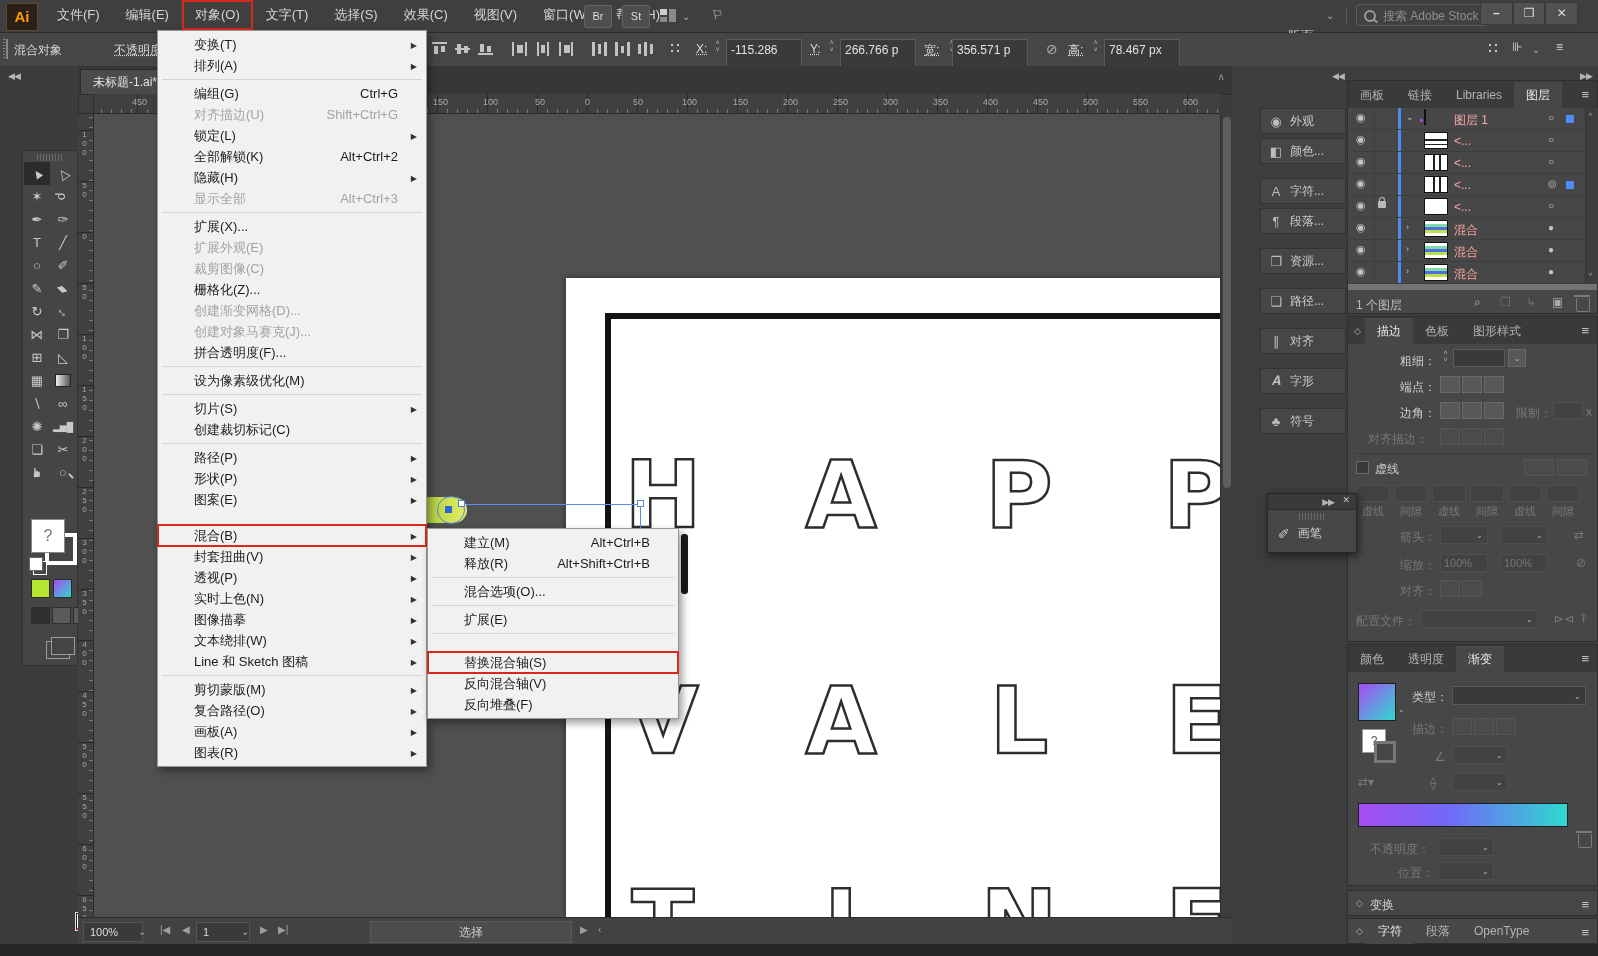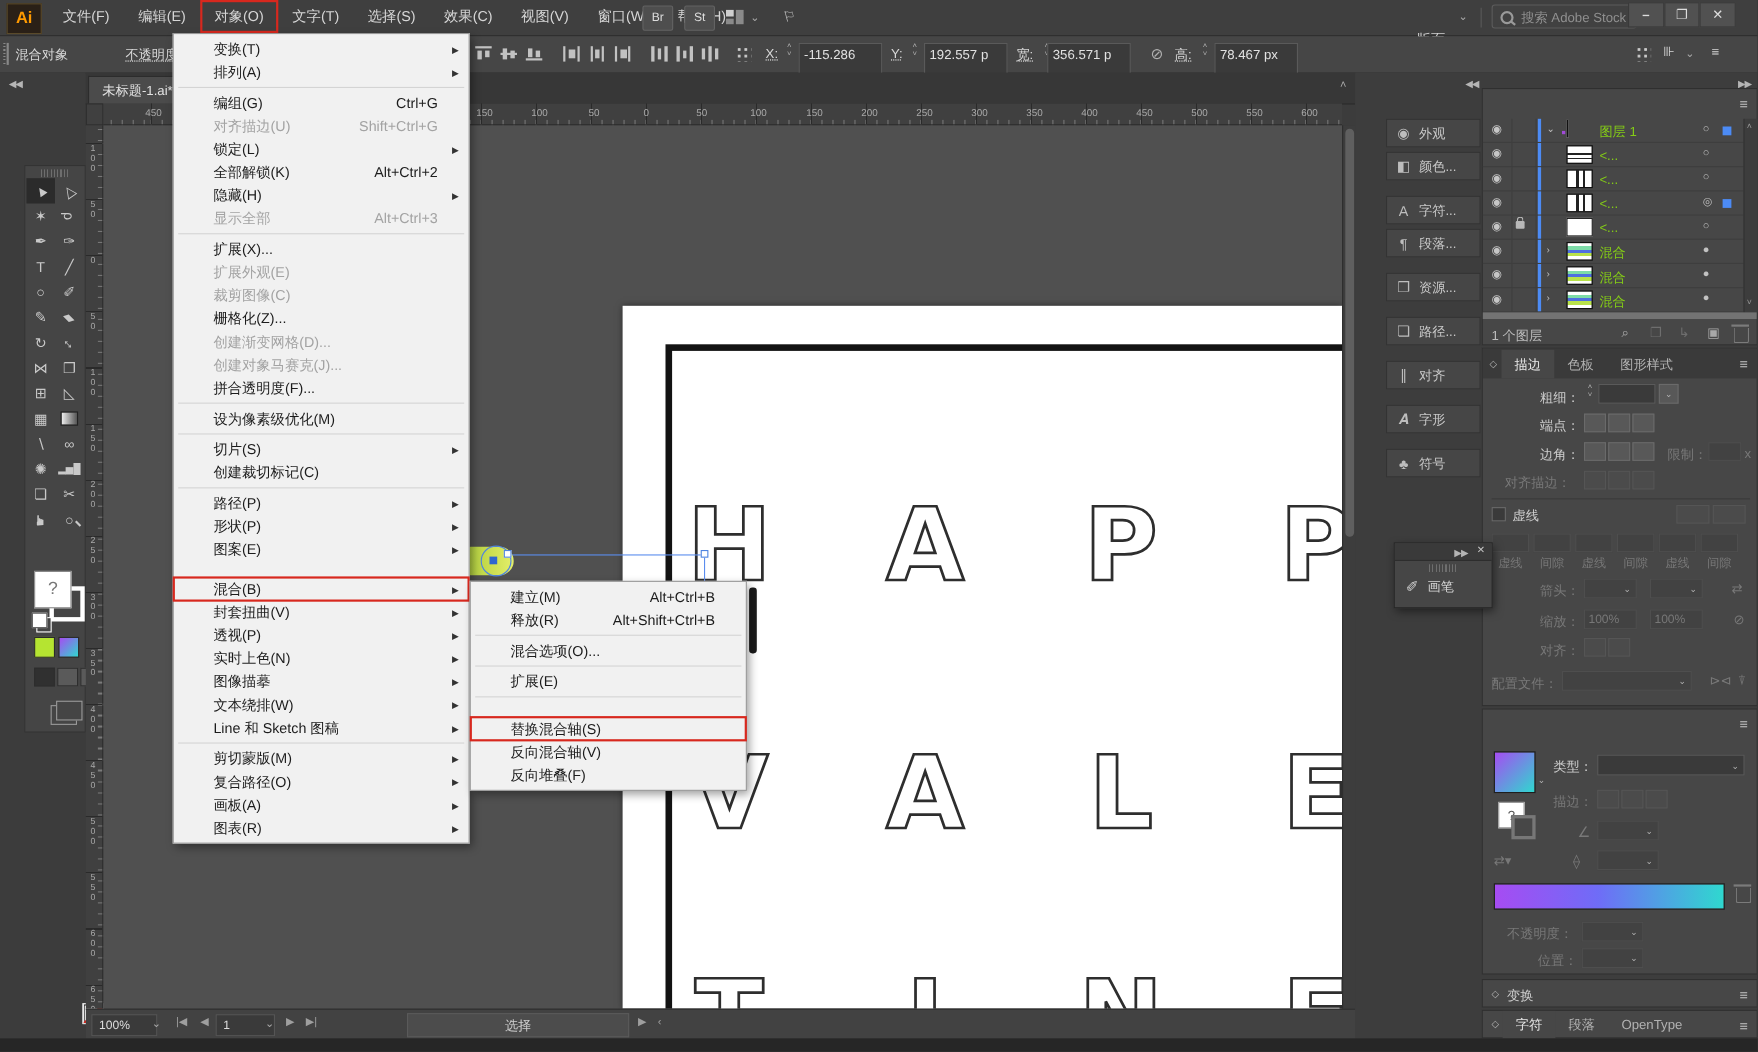--- a/index.html
+++ b/index.html
@@ -126,21 +126,21 @@
   .lrow .eye{left:8px;top:3px;font-size:11px;color:#c6c6c6;}
   .lrow .csep{position:absolute;top:0;height:21px;width:1px;background:#3e3e3e;}
   .lbar{left:50px;top:0;width:3px;height:21px;background:#4c8bf5;}
   .lexp{left:58px;top:4px;font-size:9px;color:#c0c0c0;}
   .lthumb{left:76px;top:2px;width:24px;height:17px;background:#fff;border:1px solid #111;box-sizing:border-box;}
   .th-h{background:linear-gradient(#fff 6px,#222 6px,#222 8px,#fff 8px 11px,#222 11px 12px,#fff 12px);}
   .th-v{background:linear-gradient(90deg,#fff 8px,#222 8px 10px,#fff 10px 14px,#222 14px 16px,#fff 16px);}
   .th-g{background:linear-gradient(180deg,#fff 3px,#7ddca8 3px 6px,#4f6fe0 6px 9px,#b9e24a 9px 12px,#fff 12px);}
   .th-l1{position:relative;}
   .th-l1::after{content:"";position:absolute;right:2px;bottom:2px;width:3px;height:3px;background:#a04ad8;}
-  .llabel{left:106px;top:4px;font-size:12px;color:#84cc16;white-space:nowrap;}
+  .llabel{left:106px;top:4px;font-size:12px;color:#fca5a5;white-space:nowrap;}
   .ltarget{left:200px;top:4px;font-size:10px;color:#c2c2c2;}
   .lbadge{left:218px;top:7px;width:8px;height:8px;background:#4c8bf5;}
   .llock{left:30px;top:5px;width:8px;height:7px;background:#b8b8b8;border-radius:1px;}
   .llock::before{content:"";position:absolute;left:1px;top:-4px;width:4px;height:4px;border:1.5px solid #b8b8b8;border-bottom:none;border-radius:3px 3px 0 0;}
   .lscroll{left:237px;top:0;width:12px;background:#3d3d3d;border-left:1px solid #333;}
   .layers-bottom{border-top:6px solid #737373;color:#bdbdbd;}
   .lb-ic{top:5px;font-size:12px;color:#a8a8a8;}
   .lb-ic.dim{color:#6e6e6e;}
   
   .flabel{font-size:12px;color:#cfcfcf;white-space:nowrap;}
@@ -264,21 +264,21 @@
         <i style="left:0;top:2px;width:3px;height:10px;"></i>
         <i style="left:6px;top:0;width:3px;height:14px;"></i>
         <i style="left:12px;top:2px;width:3px;height:10px;"></i>
       </div>
     <div class="abs refgrid" style="left:668px;"></div>
     <span class="abs cb-label cb-link" style="left:696px;">X:</span>
     <div class="abs spinner" style="left:712px;">˄<br>˅</div>
     <div class="abs num-field" style="left:726px;width:76px;">-115.286</div>
     <span class="abs cb-label cb-link" style="left:810px;">Y:</span>
     <div class="abs spinner" style="left:826px;">˄<br>˅</div>
-    <div class="abs num-field" style="left:840px;width:76px;">192.557 p</div>
+    <div class="abs num-field" style="left:840px;width:76px;">266.766 p</div>
     <span class="abs cb-label cb-link" style="left:924px;">宽:</span>
     <div class="abs spinner" style="left:946px;">˄<br>˅</div>
     <div class="abs num-field" style="left:952px;width:76px;">356.571 p</div>
     <span class="abs unlink" style="left:1046px;">⊘</span>
     <span class="abs cb-label cb-link" style="left:1068px;">高:</span>
     <div class="abs spinner" style="left:1090px;">˄<br>˅</div>
     <div class="abs num-field" style="left:1104px;width:76px;">78.467 px</div>
     <div class="abs refgrid" style="left:1486px;"></div>
     <span class="abs cb-label" style="left:1512px;top:7px;">⊪</span>
     <span class="abs chev" style="left:1532px;top:11px;">⌄</span>
@@ -560,20 +560,27 @@
           <span>字形</span>
         </div>
 
         <div class="abs dockbtn" style="top: 326px;">
           <span class="ic">♣</span>
           <span>符号</span>
         </div>
       </div>
 
     <div class="abs panel" style="left:115px;top:14px;width:251px;height:234px;">
+      <div class="ptabrow">
+
+      <div class="ptab">画板</div>
+          <div class="ptab">链接</div>
+          <div class="ptab">Libraries</div>
+          <div class="ptab active">图层</div>
+        </div>
       <span class="pmenu">≡</span>
       <div class="abs" style="left:0;top:27px;width:249px;height:176px;">
 
           <div class="lrow" style="position:relative;">
             <span class="abs eye" style="left: 8px; top: 3px;">◉</span>
             <span class="abs csep" style="left:26px;"></span>
             
             <span class="abs csep" style="left:48px;"></span>
             <span class="abs lbar"></span>
             <span class="abs lexp">⌄</span>
@@ -756,20 +763,28 @@
       <div class="abs sbtn dis" style="left:92px;top:263px;width:20px;height:17px;"></div>
       <div class="abs sbtn dis" style="left:114px;top:263px;width:20px;height:17px;"></div>
       <span class="abs flabel dim" style="left:8px;top:296px;">配置文件：</span>
       <div class="abs inbox dis" style="left:72px;top:293px;width:118px;height:18px;"></div>
       <span class="abs ddarrow dim" style="left:178px;top:298px;">⌄</span>
       <span class="abs flabel dim" style="left:206px;top:295px;">⊳⊲</span>
       <span class="abs flabel dim" style="left:232px;top:295px;">⍒</span>
     </div>
 
     <div class="abs panel" style="left:115px;top:578px;width:251px;height:242px;">
+      <div class="ptabrow">
+        <span style="display:flex;">
+
+        <div class="ptab">颜色</div>
+            <div class="ptab">透明度</div>
+            <div class="ptab active">渐变</div>
+          </span>
+      </div>
       <span class="pmenu">≡</span>
       <div class="abs gswatch" style="left:10px;top:38px;width:36px;height:36px;"></div>
       <span class="abs ddarrow" style="left:50px;top:60px;">⌄</span>
       <span class="abs flabel" style="left:64px;top:44px;">类型：</span>
       <div class="abs inbox" style="left:104px;top:41px;width:134px;height:19px;"></div>
       <span class="abs ddarrow" style="left:226px;top:47px;">⌄</span>
       <div class="abs qproxy" style="left:14px;top:84px;width:22px;height:22px;line-height:22px;">?</div>
       <div class="abs" style="left:26px;top:96px;width:22px;height:22px;border:3px solid #777;box-sizing:border-box;background:#474747;"></div>
       <span class="abs flabel dim" style="left:64px;top:76px;">描边：</span>
       <div class="abs sbtn dis" style="left:104px;top:73px;width:20px;height:17px;"></div>

